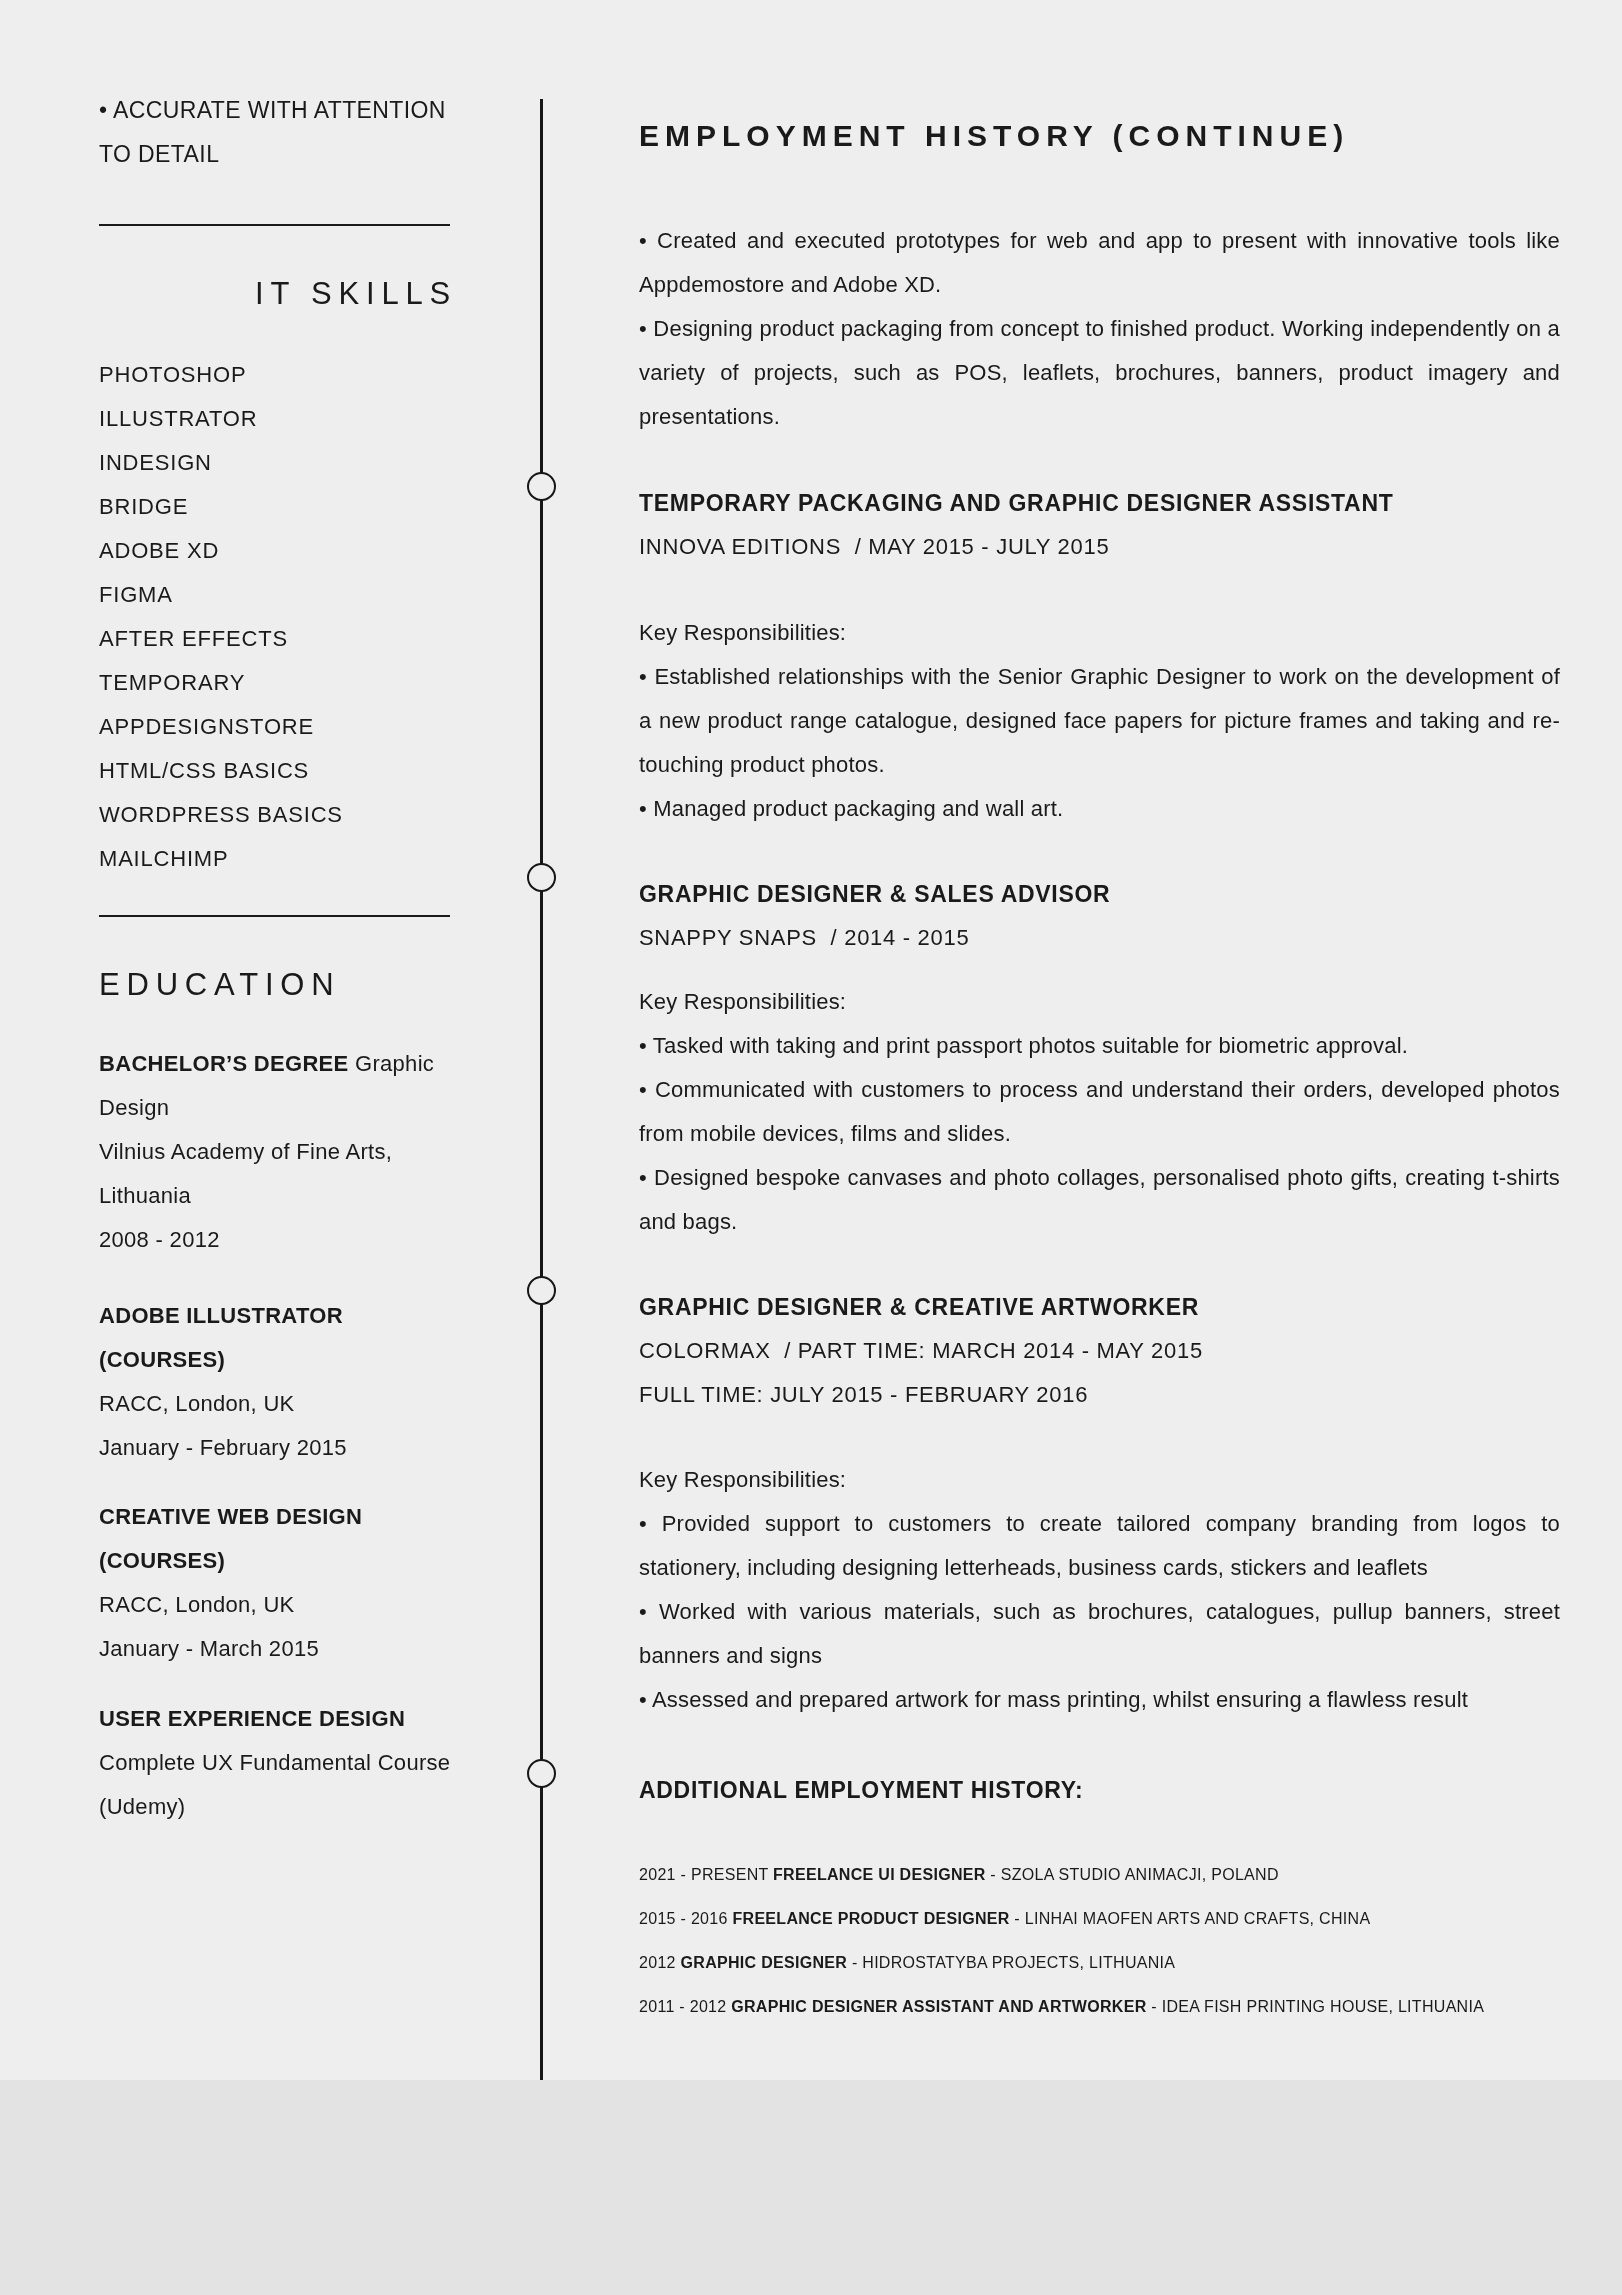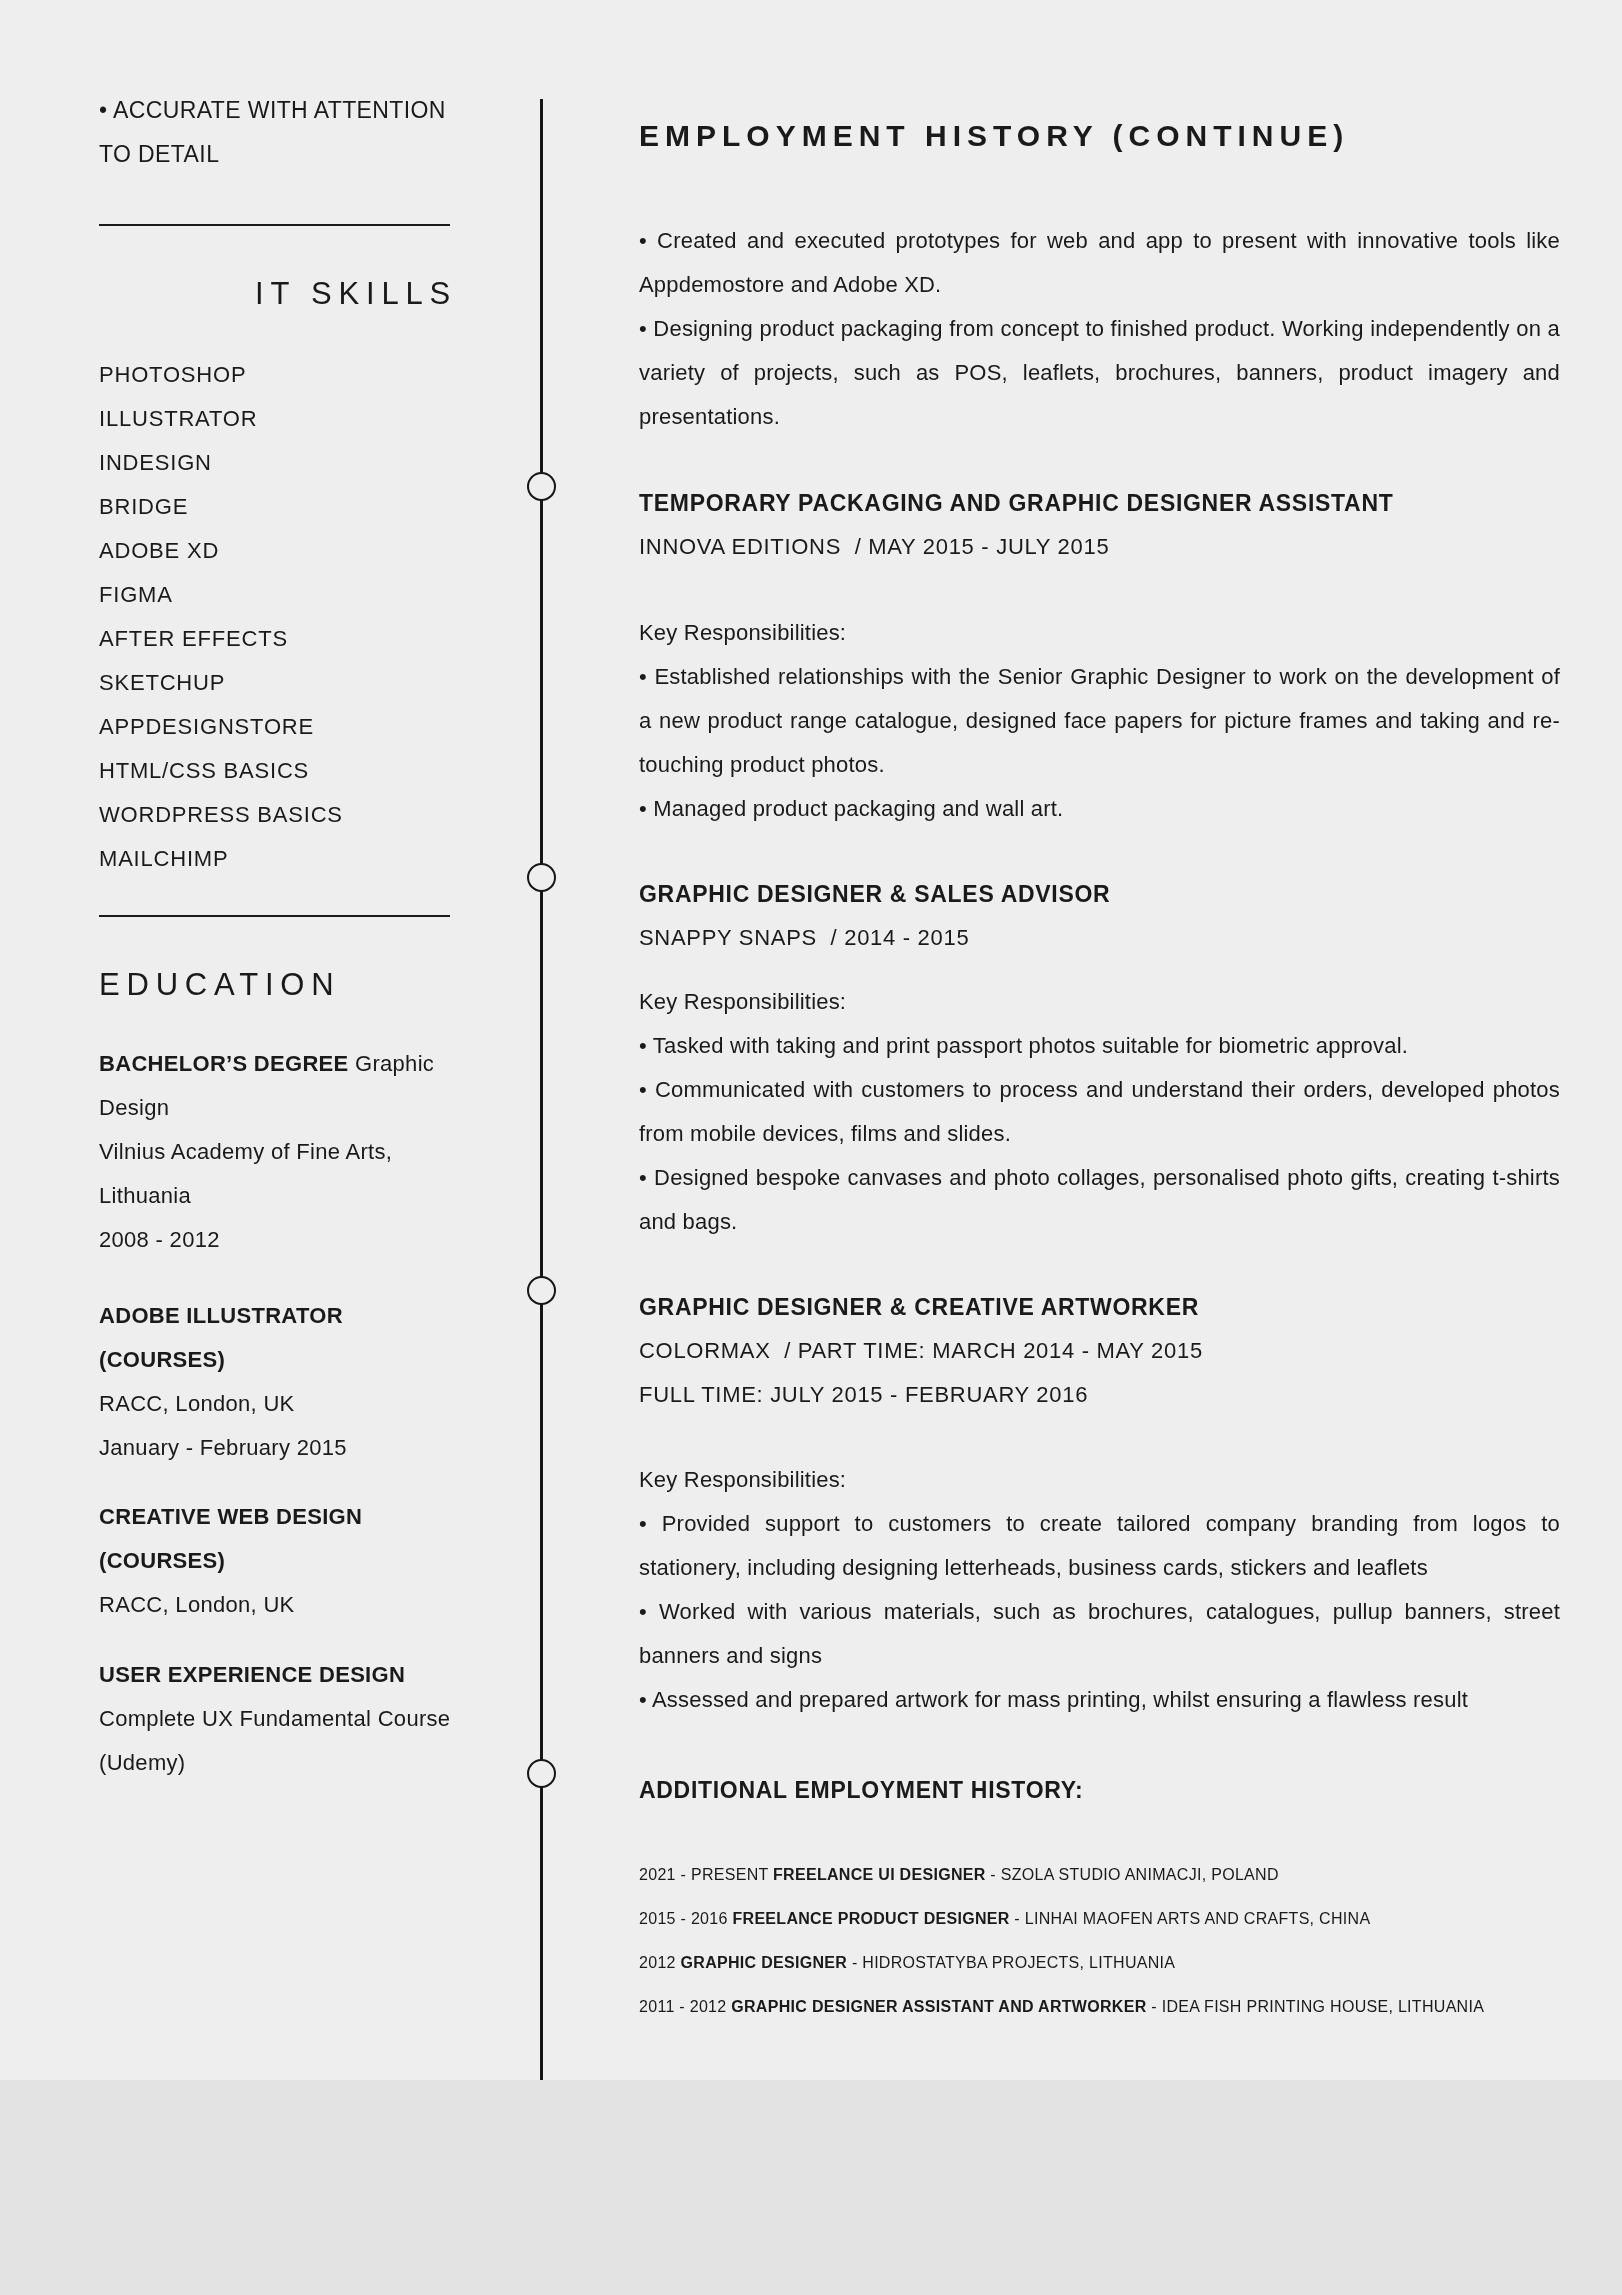--- a/index.html
+++ b/index.html
@@ -112,21 +112,21 @@
     <div class="side-heading h-skills">IT SKILLS</div>
 
     <div class="skills">
       <div class="skill-item">PHOTOSHOP</div>
       <div class="skill-item">ILLUSTRATOR</div>
       <div class="skill-item">INDESIGN</div>
       <div class="skill-item">BRIDGE</div>
       <div class="skill-item">ADOBE XD</div>
       <div class="skill-item">FIGMA</div>
       <div class="skill-item">AFTER EFFECTS</div>
-      <div class="skill-item">SKETCHUP</div>
+      <div class="skill-item">TEMPORARY</div>
       <div class="skill-item">APPDESIGNSTORE</div>
       <div class="skill-item">HTML/CSS BASICS</div>
       <div class="skill-item">WORDPRESS BASICS</div>
       <div class="skill-item">MAILCHIMP</div>
     </div>
 
     <hr class="rule r2">
 
     <div class="side-heading h-edu">EDUCATION</div>
 
@@ -138,20 +138,21 @@
 
     <div class="edu-entry e2">
       <div class="edu-title">ADOBE ILLUSTRATOR (COURSES)</div>
       <div>RACC, London, UK</div>
       <div>January - February 2015</div>
     </div>
 
     <div class="edu-entry e3">
       <div class="edu-title">CREATIVE WEB DESIGN (COURSES)</div>
       <div>RACC, London, UK</div>
+      <div>January - March 2015</div>
     </div>
 
     <div class="edu-entry e4">
       <div class="edu-title">USER EXPERIENCE DESIGN</div>
       <div>Complete UX Fundamental Course (Udemy)</div>
     </div>
 
   </div>
 
   <div class="main">

